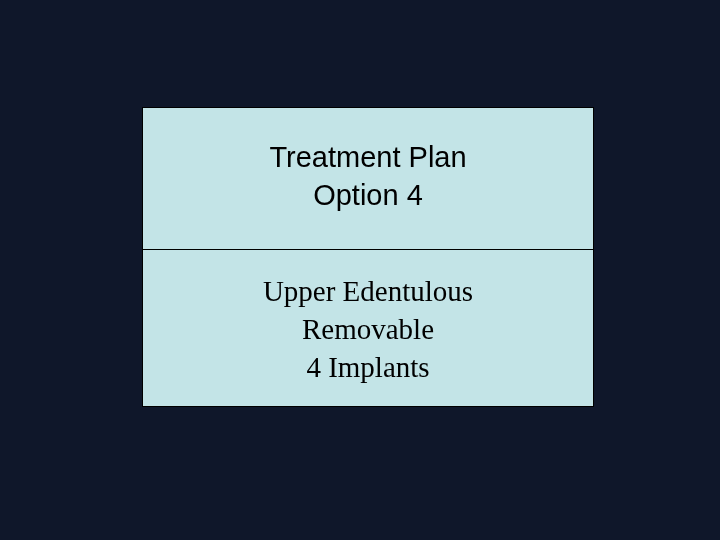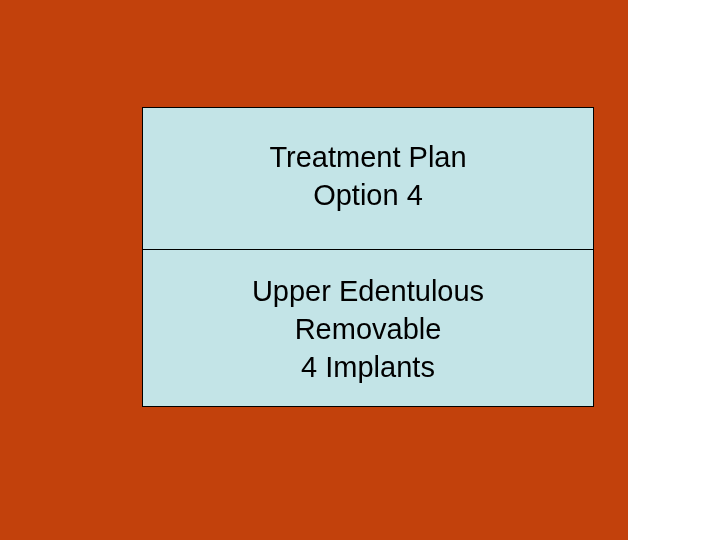--- a/index.html
+++ b/index.html
@@ -8,23 +8,23 @@
   }
   body {
     width: 720px;
     height: 540px;
     background: #ffffff;
     font-family: "Liberation Sans", sans-serif;
     overflow: hidden;
   }
   .slide {
     position: relative;
-    width: 628px;
+    width: 720px;
     height: 540px;
-    background: #c2410c;
+    background: #0f172a;
   }
   .panel {
     position: absolute;
     left: 142px;
     top: 107px;
     width: 452px;
     height: 300px;
     background: #c3e4e7;
     border: 1px solid #000000;
     box-sizing: border-box;
@@ -51,20 +51,21 @@
     line-height: 38px;
     font-family: "Liberation Sans", sans-serif;
     white-space: pre-line;
     letter-spacing: 0px;
   }
   .section-top .section-text {
     padding-bottom: 4px;
   }
   .section-bottom .section-text {
     padding-top: 2px;
+    font-family: Liberation Serif, serif;
   }
 </style>
 </head>
 <body>
 
 <div class="slide">
   <div class="panel">
     <div class="panel-section section-top">
       <div class="section-text">Treatment Plan
 Option 4</div>

